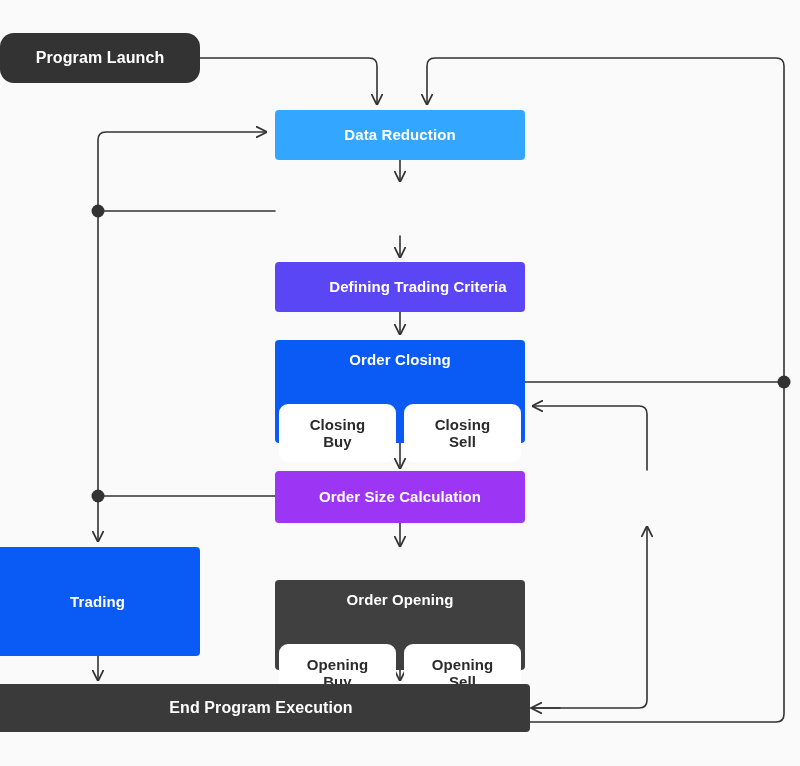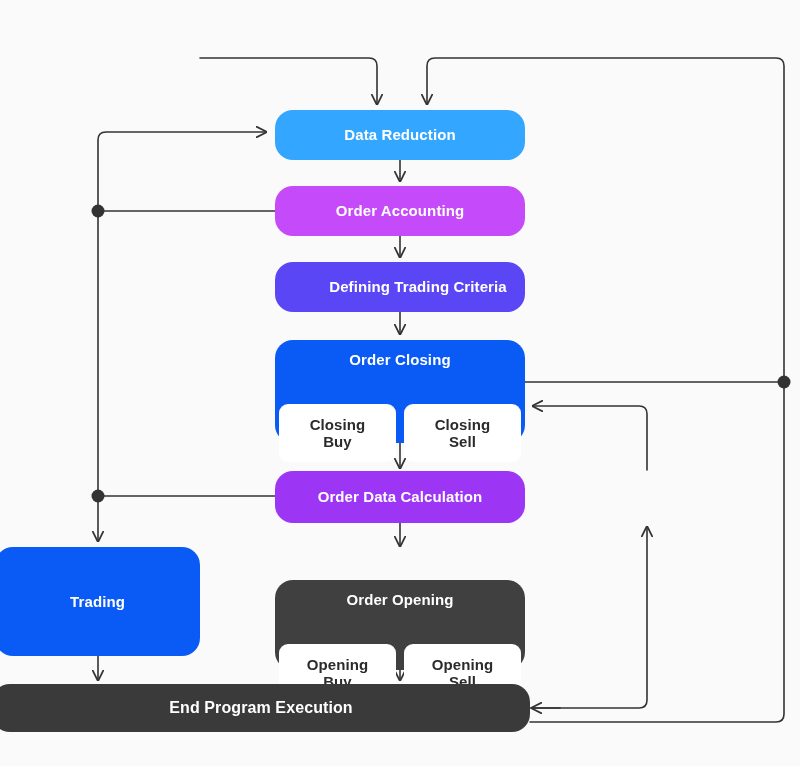--- a/index.html
+++ b/index.html
@@ -21,21 +21,21 @@
     position: absolute;
     left: 0;
     top: 0;
     width: 800px;
     height: 766px;
     pointer-events: none;
   }
   .node {
     position: absolute;
     box-sizing: border-box;
-    border-radius: 18px;
+    border-radius: 4px;
     color: #ffffff;
     font-weight: bold;
     display: flex;
     align-items: center;
     justify-content: center;
     text-align: center;
     letter-spacing: 0.1px;
     line-height: 1.15;
   }
   .node-title {
@@ -122,45 +122,45 @@
       <path d="M 98 656 L 98 680" marker-end="url(#arrow)"></path>
 
       <path d="M 560 708 L 532 708" marker-end="url(#arrow)"></path>
     </g>
 
     <circle cx="98" cy="211" r="6.5" fill="#333333"></circle>
     <circle cx="98" cy="496" r="6.5" fill="#333333"></circle>
     <circle cx="784" cy="382" r="6.5" fill="#333333"></circle>
   </svg>
 
+  <div class="node" style="left:0px; top:33px; width:200px; height:50px; background:#333333; font-size:16px; border-radius:14px;">
+    <span class="node-title">Program Launch</span>
+  </div>
 
   <div class="node" style="left:275px; top:110px; width:250px; height:50px; background:#33a6ff; font-size:15px;">
     <span class="node-title">Data Reduction</span>
   </div>
 
-  <div class="node" style="left:275px; top:186px; width:250px; height:50px; background:#c44afa; font-size:15px;">
-    <span class="node-title">Order Accounting</span>
-  </div>
 
   <div class="node" style="left:275px; top:262px; width:250px; height:50px; background:#5b46f5; font-size:15px;padding-left:36px;">
     <span class="node-title">Defining Trading Criteria</span>
   </div>
 
   <div class="node group-node" style="left:275px; top:340px; width:250px; height:103px; background:#0a5bf5;">
     <span class="node-title">Order Closing</span>
     <div class="sub-row">
       <div class="sub-box">Closing
 Buy</div>
       <div class="sub-box">Closing
 Sell</div>
     </div>
   </div>
 
   <div class="node" style="left:275px; top:471px; width:250px; height:52px; background:#9d35f5; font-size:15px;">
-    <span class="node-title">Order Data Calculation</span>
+    <span class="node-title">Order Size Calculation</span>
   </div>
 
 
   <div class="node group-node" style="left:275px; top:552px; width:250px; height:90px; background:#404040;margin-top:28px;">
     <span class="node-title">Order Opening</span>
     <div class="sub-row">
       <div class="sub-box">Opening
 Buy</div>
       <div class="sub-box">Opening
 Sell</div>

